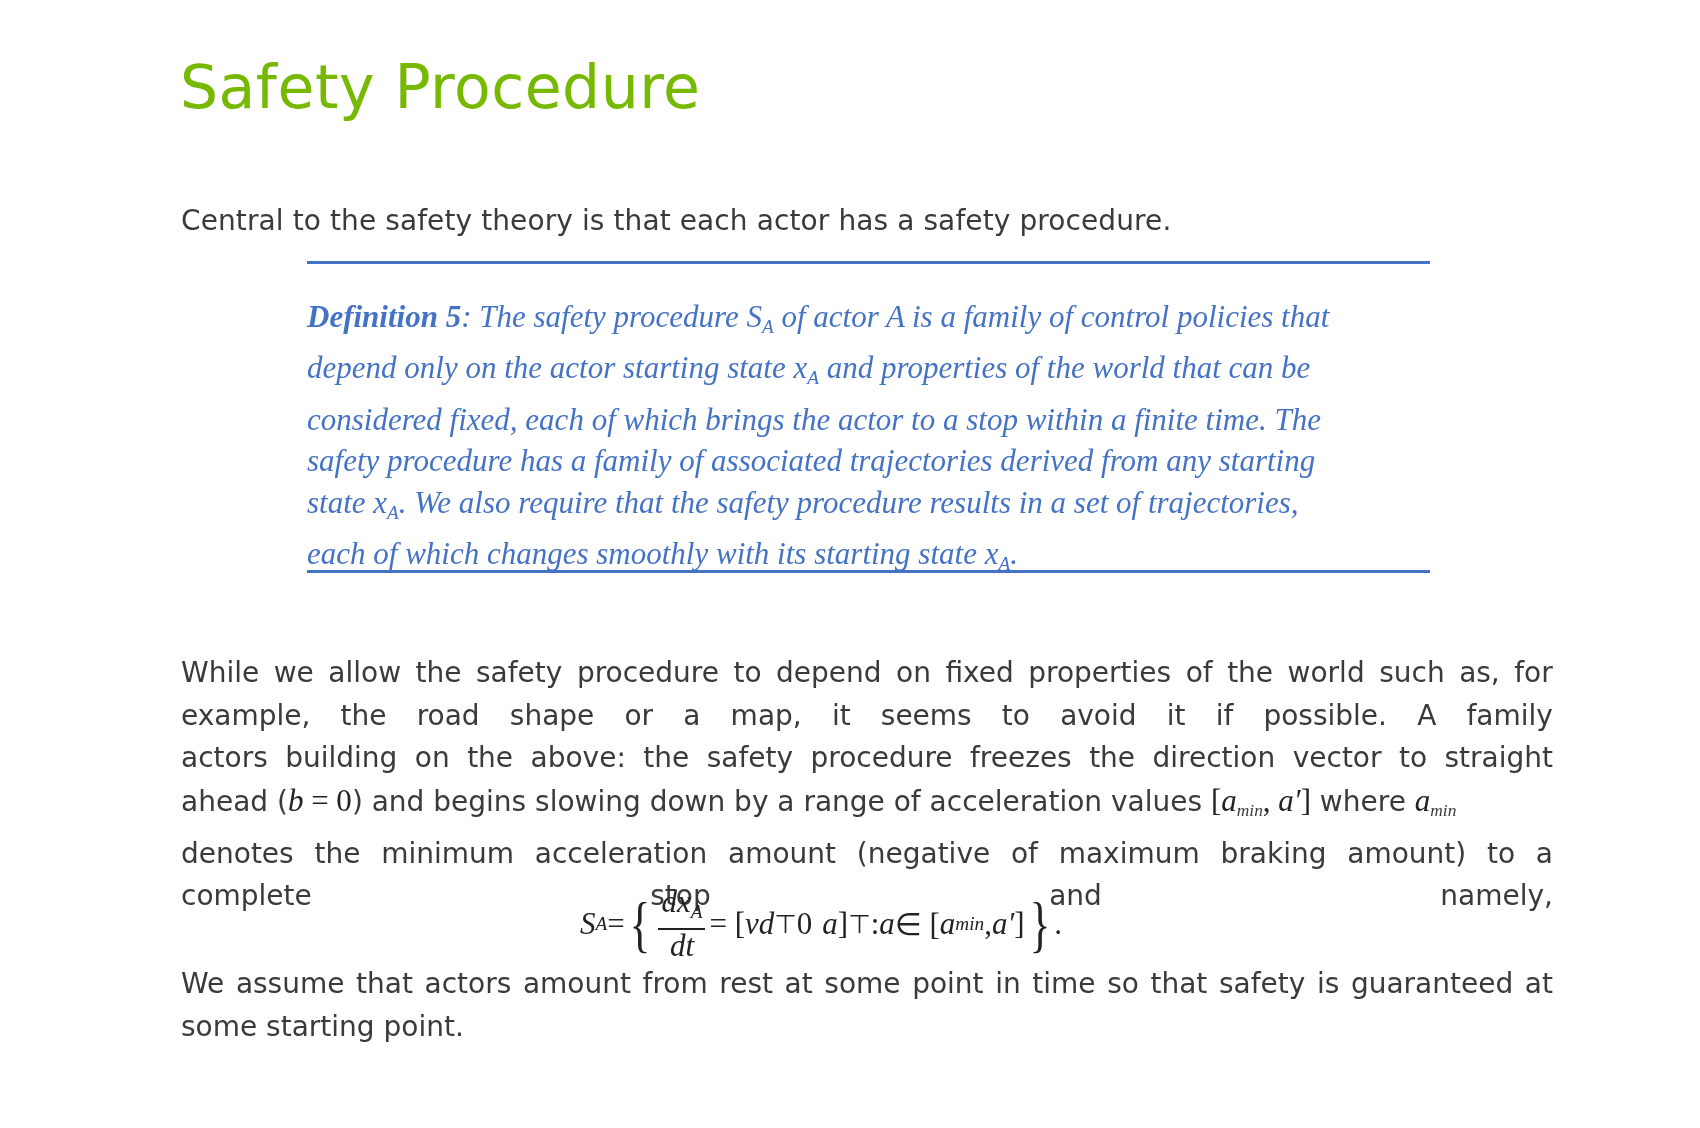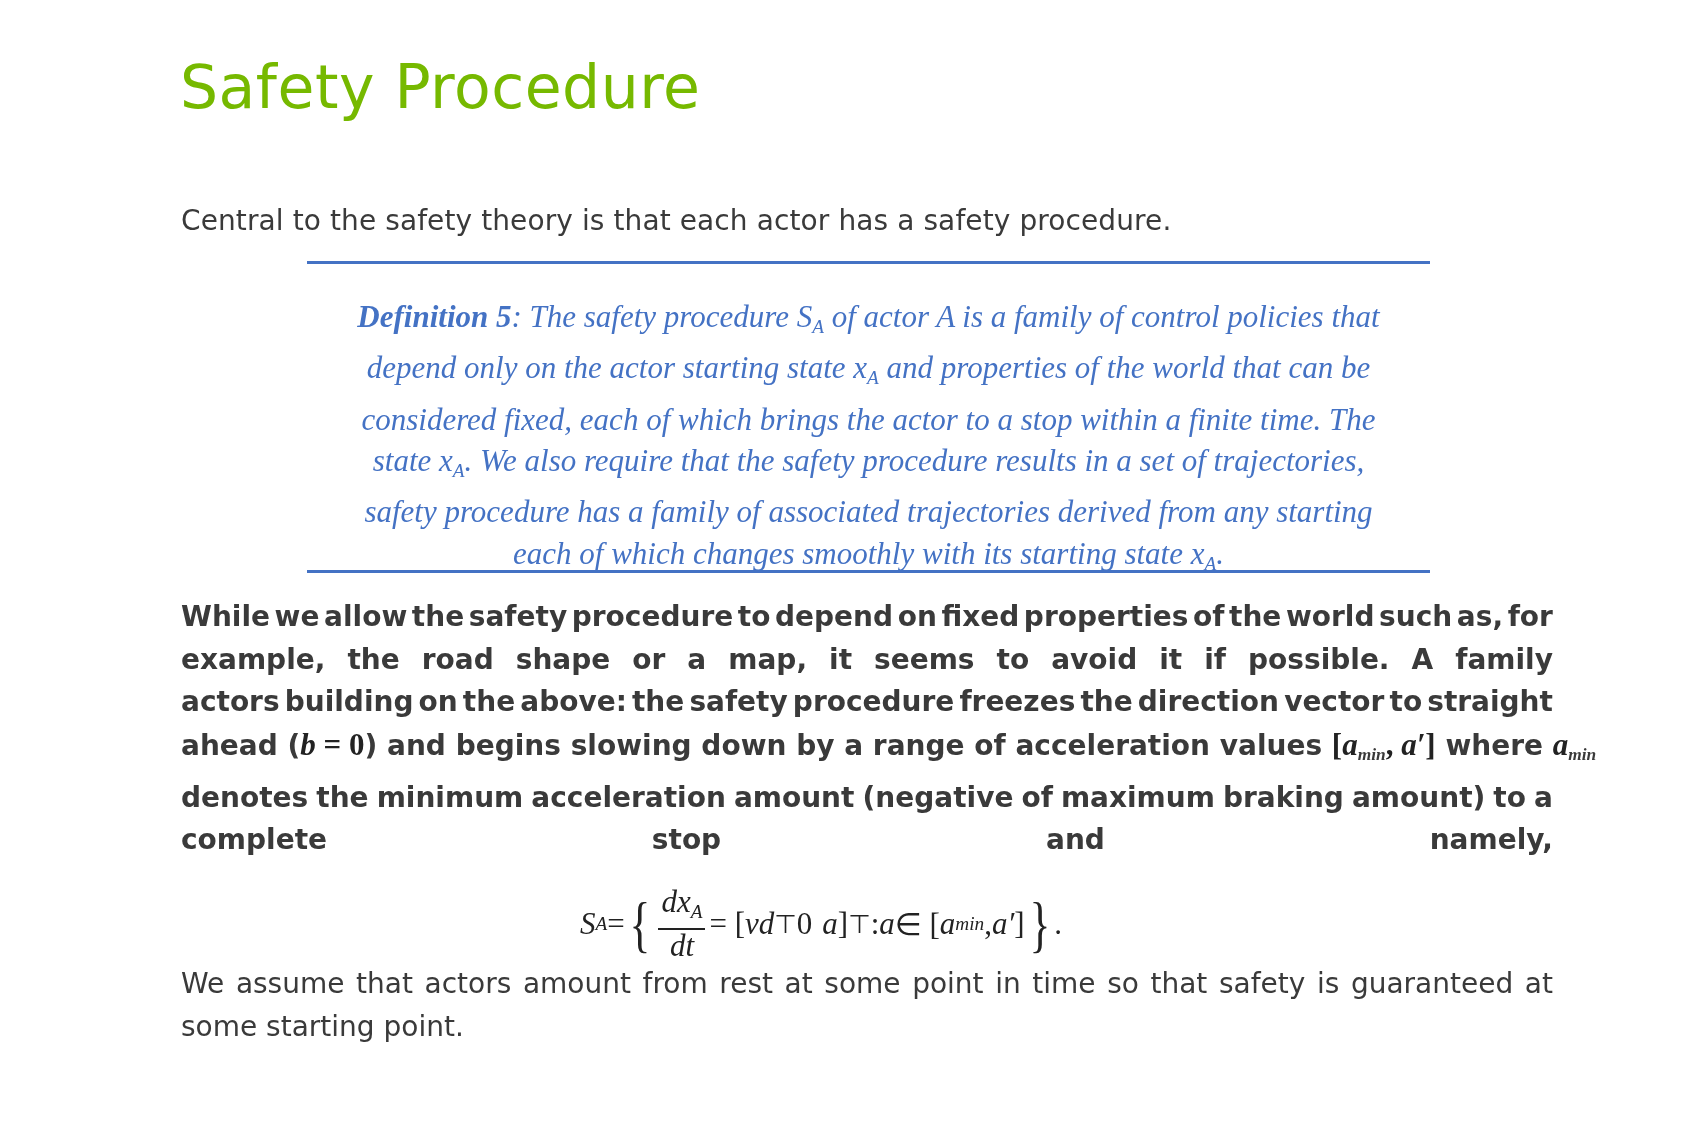--- a/index.html
+++ b/index.html
@@ -15,29 +15,29 @@
     position:absolute; left:181px; top:170px; font-size:28px; white-space:nowrap;
     letter-spacing:0.1px;
     margin-top:34px;
   }
   .rule { position:absolute; left:307px; width:1123px; height:3px; background:#4472c4; }
   .rule.top { top:261px; }
   .rule.bottom { top:570px; }
   .definition {
     position:absolute; left:307px; width:1123px; top:296px;
     font-family:"Liberation Serif", serif; font-style:italic; font-size:31px;
-    color:#4472c4; text-align:center; line-height:41.5px;
+    color:#4472c4; text-align:left; line-height:41.5px;
   }
   .definition .dline { display:block; white-space:nowrap; }
   .definition .dlabel { font-weight:bold; }
   .m { font-family:"Liberation Serif", serif; font-style:italic; }
   .sub { font-size:0.62em; vertical-align:-0.3em; font-family:"Liberation Serif", serif; font-style:italic; }
   .body {
-    position:absolute; left:181px; width:1372px; top:596px;
-    font-size:28px; line-height:42.6px;font-weight:bold;
+    position:absolute; left:181px; width:1372px; top:652px;
+    font-size:28px; line-height:42.6px;
   }
   .body .bline { display:flex; justify-content:space-between; white-space:nowrap; }
   .body .word { display:inline-block; }
   .body .mathword { font-family:"Liberation Serif", serif; font-style:italic; font-size:31px; color:#222; }
   .body .up { font-family:"Liberation Serif", serif; font-style:normal; font-size:31px; color:#222; }
   .equation {
     position:absolute; left:580px; top:888px; height:72px; display:flex; align-items:center;
     font-family:"Liberation Serif", serif; font-style:italic; font-size:31px; color:#222; white-space:nowrap;
   }
   .equation .brace { font-style:normal; font-size:62px; line-height:60px; transform:scaleX(0.7); display:inline-block; }
@@ -60,22 +60,22 @@
   <h1 class="title">Safety Procedure</h1>
 
   <div class="intro sans">Central to the safety theory is that each actor has a safety procedure.</div>
 
   <div class="rule top"></div>
 
   <div class="definition">
     <span class="dline"><span class="dlabel">Definition 5</span><span>: The safety procedure </span><span class="m">S</span><span class="sub">A</span><span> of actor A is a family of control policies that</span></span>
     <span class="dline"><span>depend only on the actor starting state </span><span class="m">x</span><span class="sub">A</span><span> and properties of the world that can be</span></span>
     <span class="dline"><span>considered fixed, each of which brings the actor to a stop within a finite time. The</span></span>
+    <span class="dline"><span>safety procedure has a family of associated trajectories derived from any starting</span></span>
     <span class="dline"><span>state </span><span class="m">x</span><span class="sub">A</span><span>. We also require that the safety procedure results in a set of trajectories,</span></span>
-    <span class="dline"><span>safety procedure has a family of associated trajectories derived from any starting</span></span>
     <span class="dline"><span>each of which changes smoothly with its starting state </span><span class="m">x</span><span class="sub">A</span><span>.</span></span>
   </div>
 
   <div class="rule bottom"></div>
 
   <div class="body sans">
     <div class="bline">
         <span class="word">While</span>
         <span class="word">we</span>
         <span class="word">allow</span>

